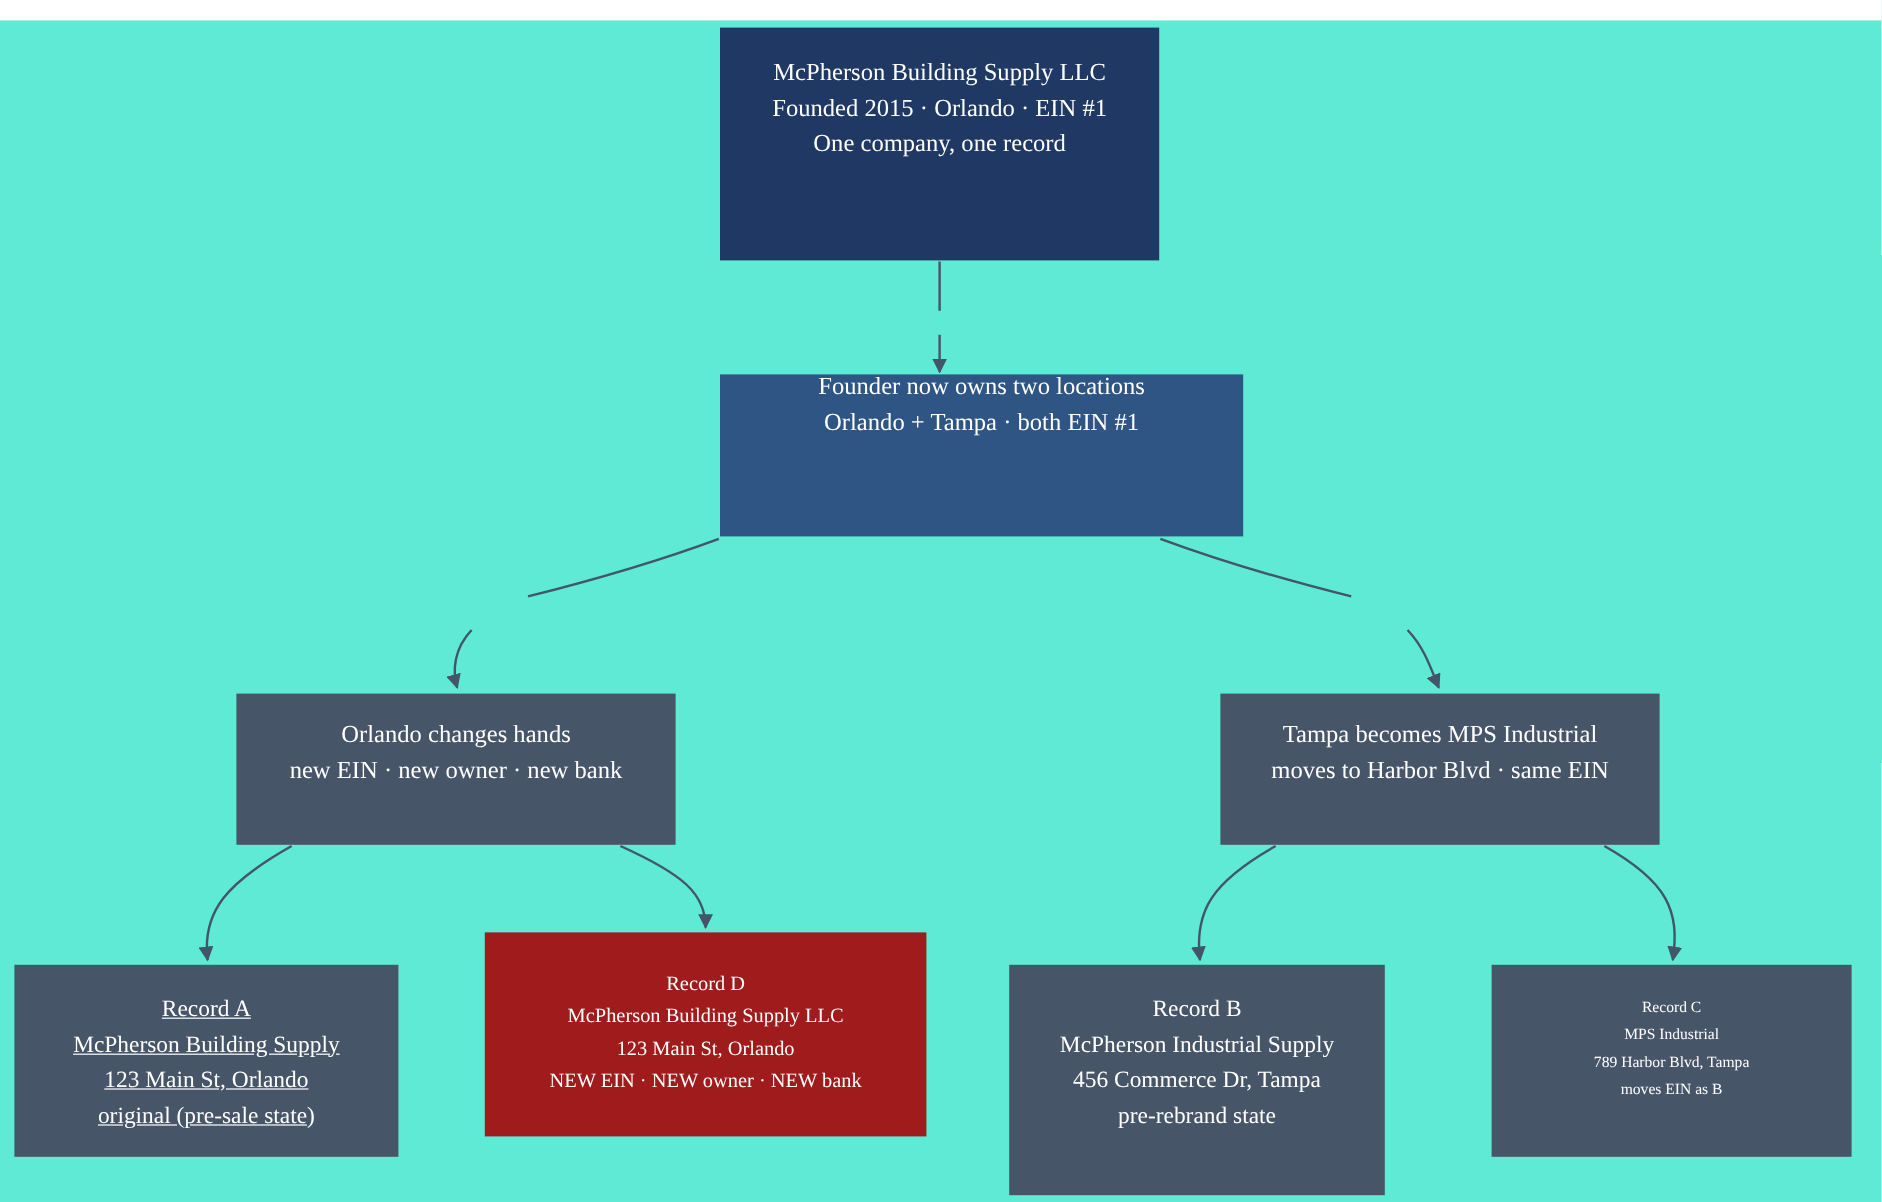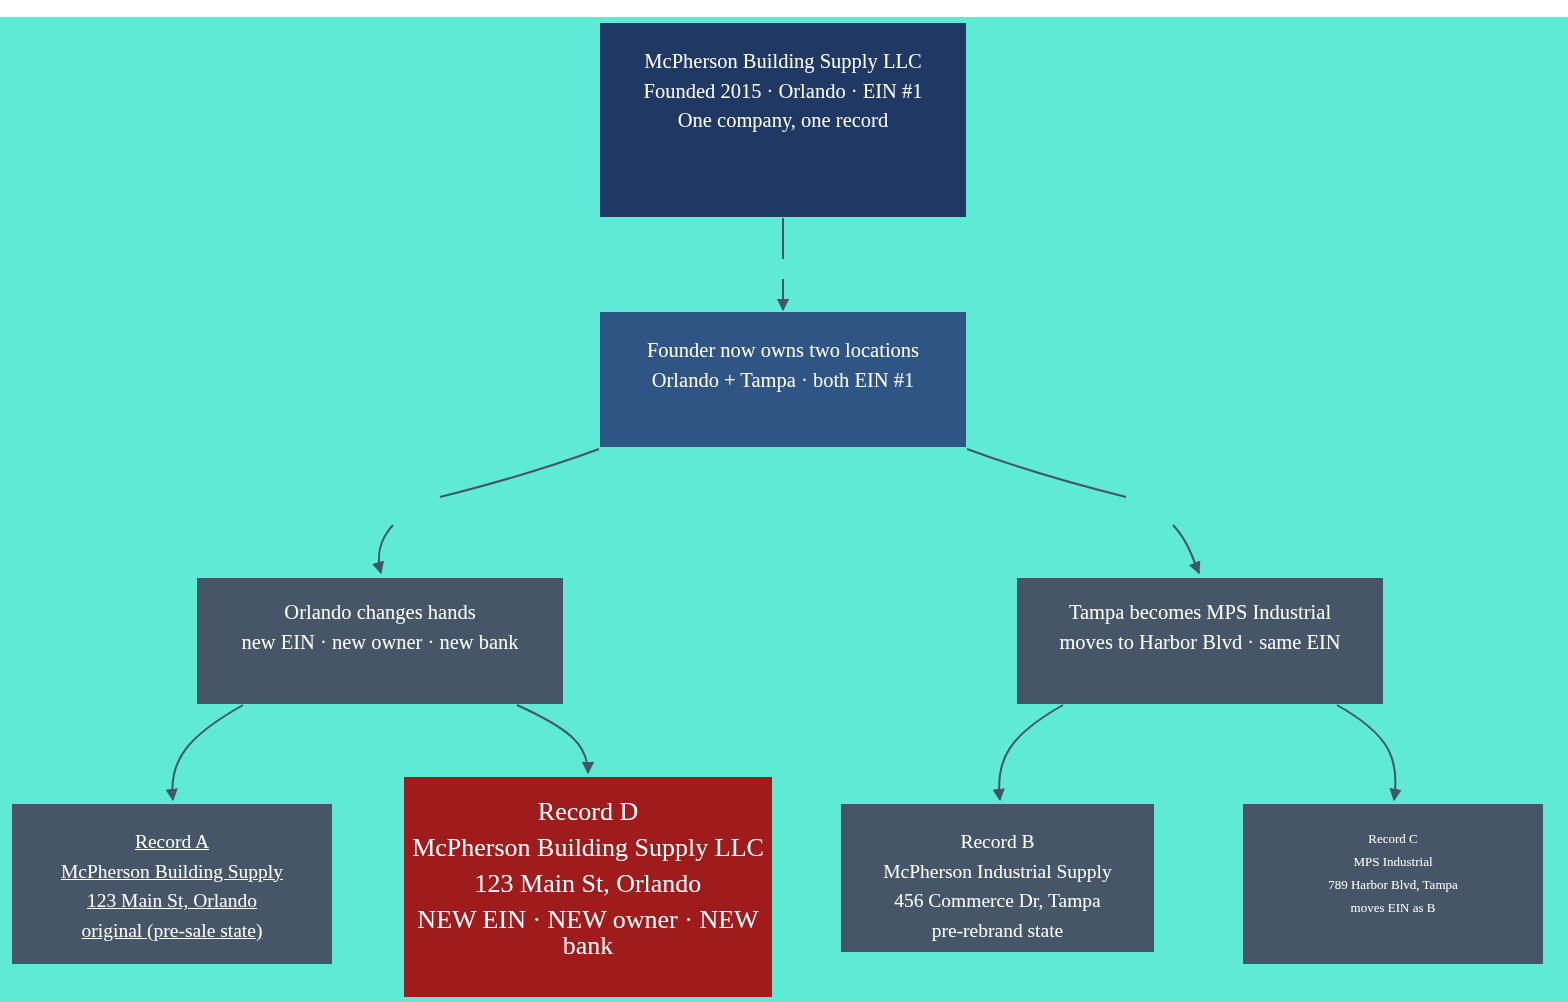--- a/index.html
+++ b/index.html
@@ -51,22 +51,21 @@
 
   
   #node-root {
     left: 600px; top: 6px; width: 366px; height: 194px;
     padding-top: 28px;
     font-size: 20.5px;
   }
   #node-root .line { margin-bottom: 9px; }
 
   #node-two-locations {
-    left: 600px; top: 295px; width: 366px; height: 135px;
-    padding-top: 28px;
+    left: 600px; top: 295px; width: 436px; height: 135px;
     font-size: 20.5px;
     align-items: flex-end;
   }
   #node-two-locations .line { margin-bottom: 9px; }
 
   #node-orlando-branch {
     left: 197px; top: 561px; width: 366px; height: 126px;
     padding-top: 24px;
     font-size: 20.5px;
   }
@@ -80,28 +79,28 @@
   #node-tampa-branch .line { margin-bottom: 9px; }
 
   #node-record-a {
     left: 12px; top: 787px; width: 320px; height: 160px;
     padding-top: 28px;
     font-size: 19.5px;
   }
   #node-record-a .line { margin-bottom: 10px; text-decoration: underline; }
 
   #node-record-d {
-    left: 404px; top: 760px; width: 368px; height: 220px;
-    padding-top: 22px;
-    font-size: 26px;
+    left: 404px; top: 760px; width: 368px; height: 170px;
+    padding-top: 34px;
+    font-size: 17px;
   }
   #node-record-d .line { margin-bottom: 10px; }
 
   #node-record-b {
-    left: 841px; top: 787px; width: 313px; height: 148px;
+    left: 841px; top: 787px; width: 313px; height: 192px;
     padding-top: 28px;
     font-size: 19.5px;
   }
   #node-record-b .line { margin-bottom: 10px; }
 
   #node-record-c {
     left: 1243px; top: 787px; width: 300px; height: 160px;
     padding-top: 28px;
     font-size: 13px;
   }

